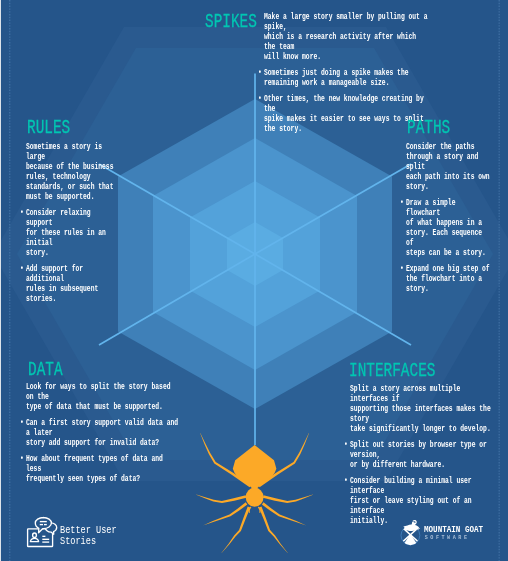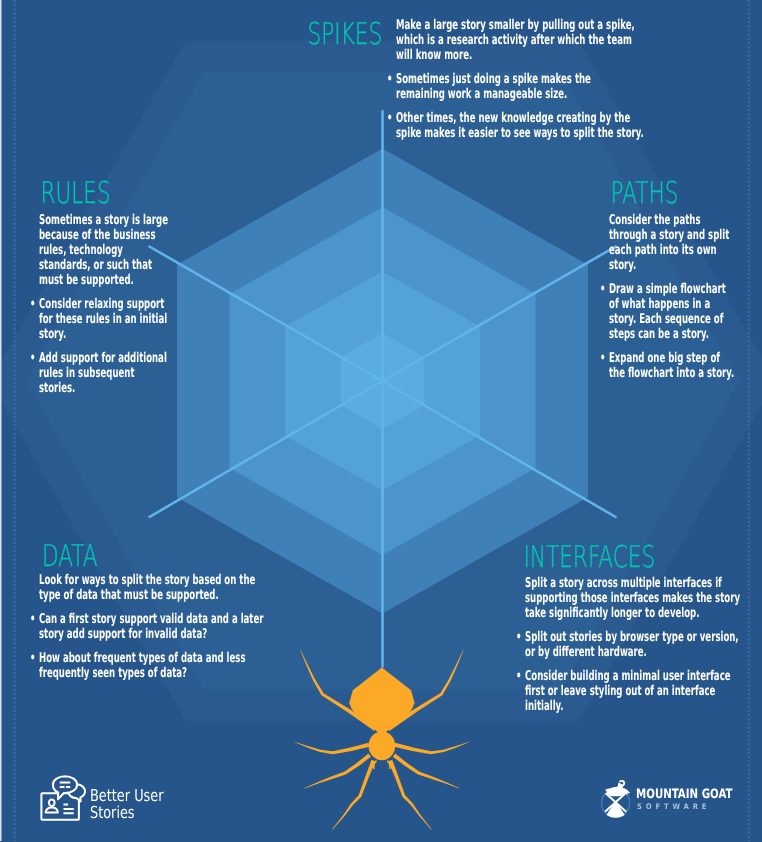--- a/index.html
+++ b/index.html
@@ -1,18 +1,18 @@
 <!DOCTYPE html>
 <html><head>
 <meta charset="utf-8">
 <style>
   html,body{margin:0;padding:0;background:#25558a;}
   body{width:508px;height:561px;overflow:hidden;
        font-family:"DejaVu Sans",sans-serif;}
-  #stage{position:relative;width:508px;height:561px;overflow:hidden;background:#25558a;}
+  #stage{position:relative;width:508px;height:561px;overflow:hidden;background:#25558a;font-family:Liberation Mono, monospace;}
   svg.layer{position:absolute;left:0;top:0;width:508px;height:561px;display:block;}
 
   .sect{position:absolute;}
   .head{color:#00c6b2;font-size:20px;font-weight:100;line-height:20px;
         white-space:nowrap;transform:scaleX(0.72);transform-origin:0 0;
         -webkit-text-stroke:0.3px #00c6b2;}
   .body{font-size:9px;line-height:10px;color:#fff;font-weight:bold;
         font-stretch:condensed;
         transform:scaleX(0.704);transform-origin:0 0;}
   .body p{margin:0;white-space:pre-line;}

